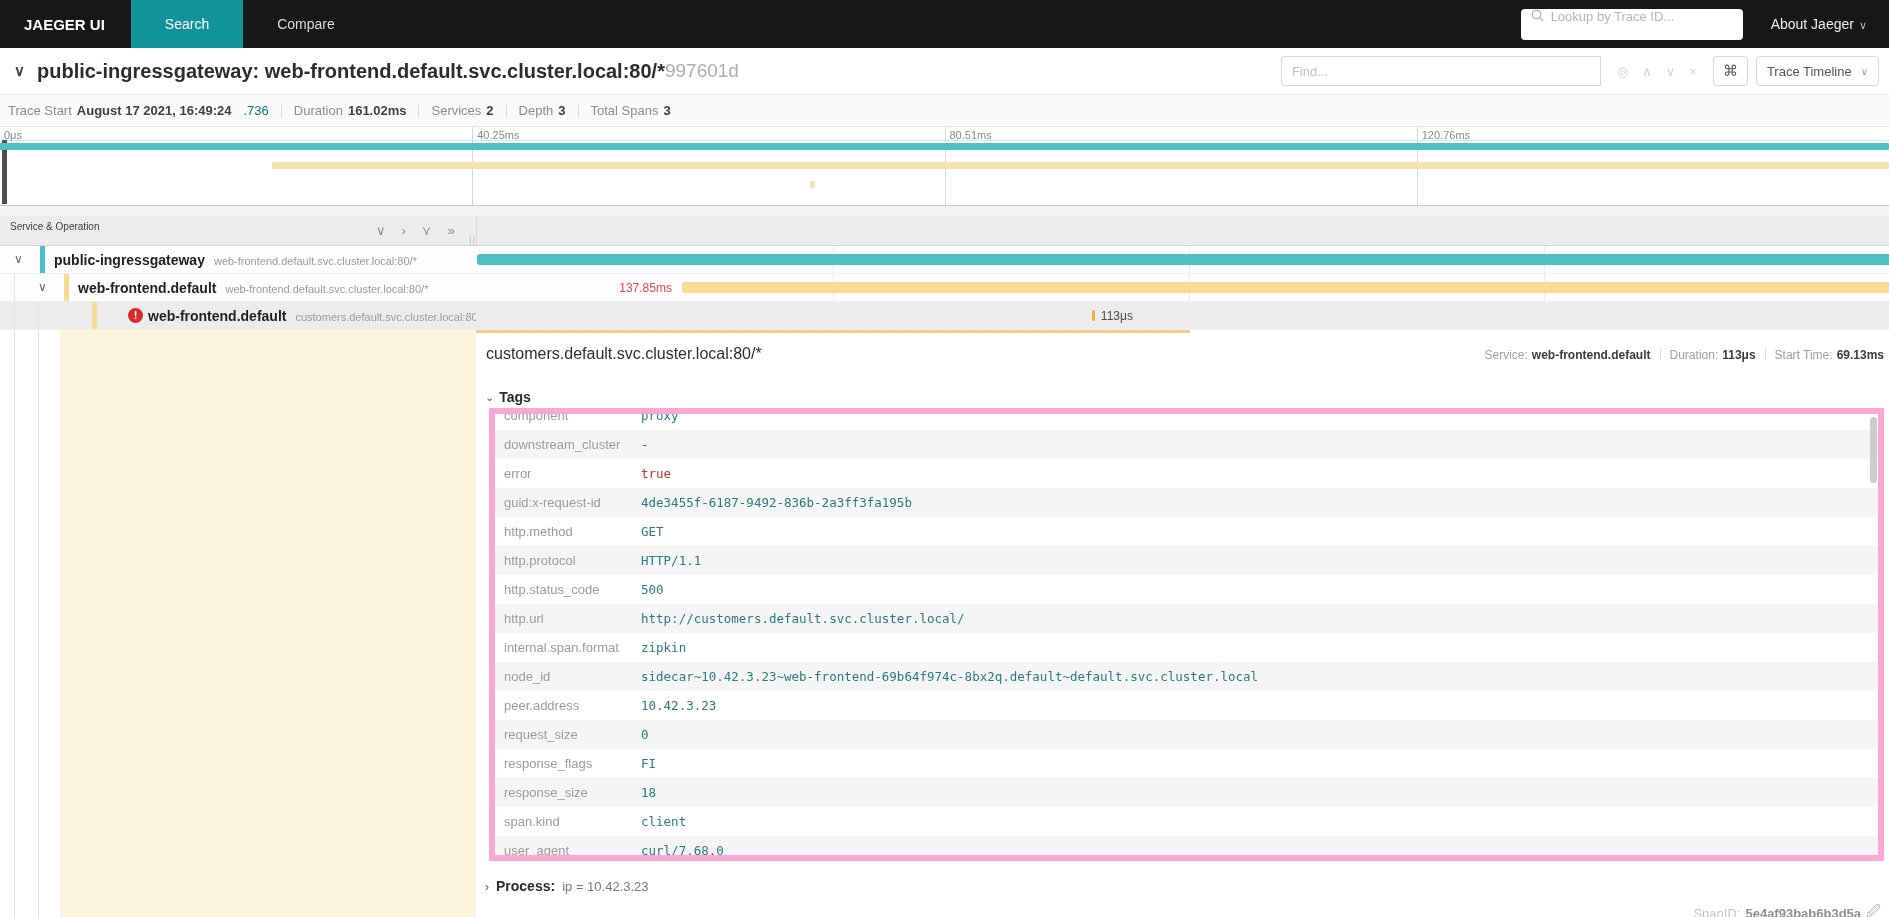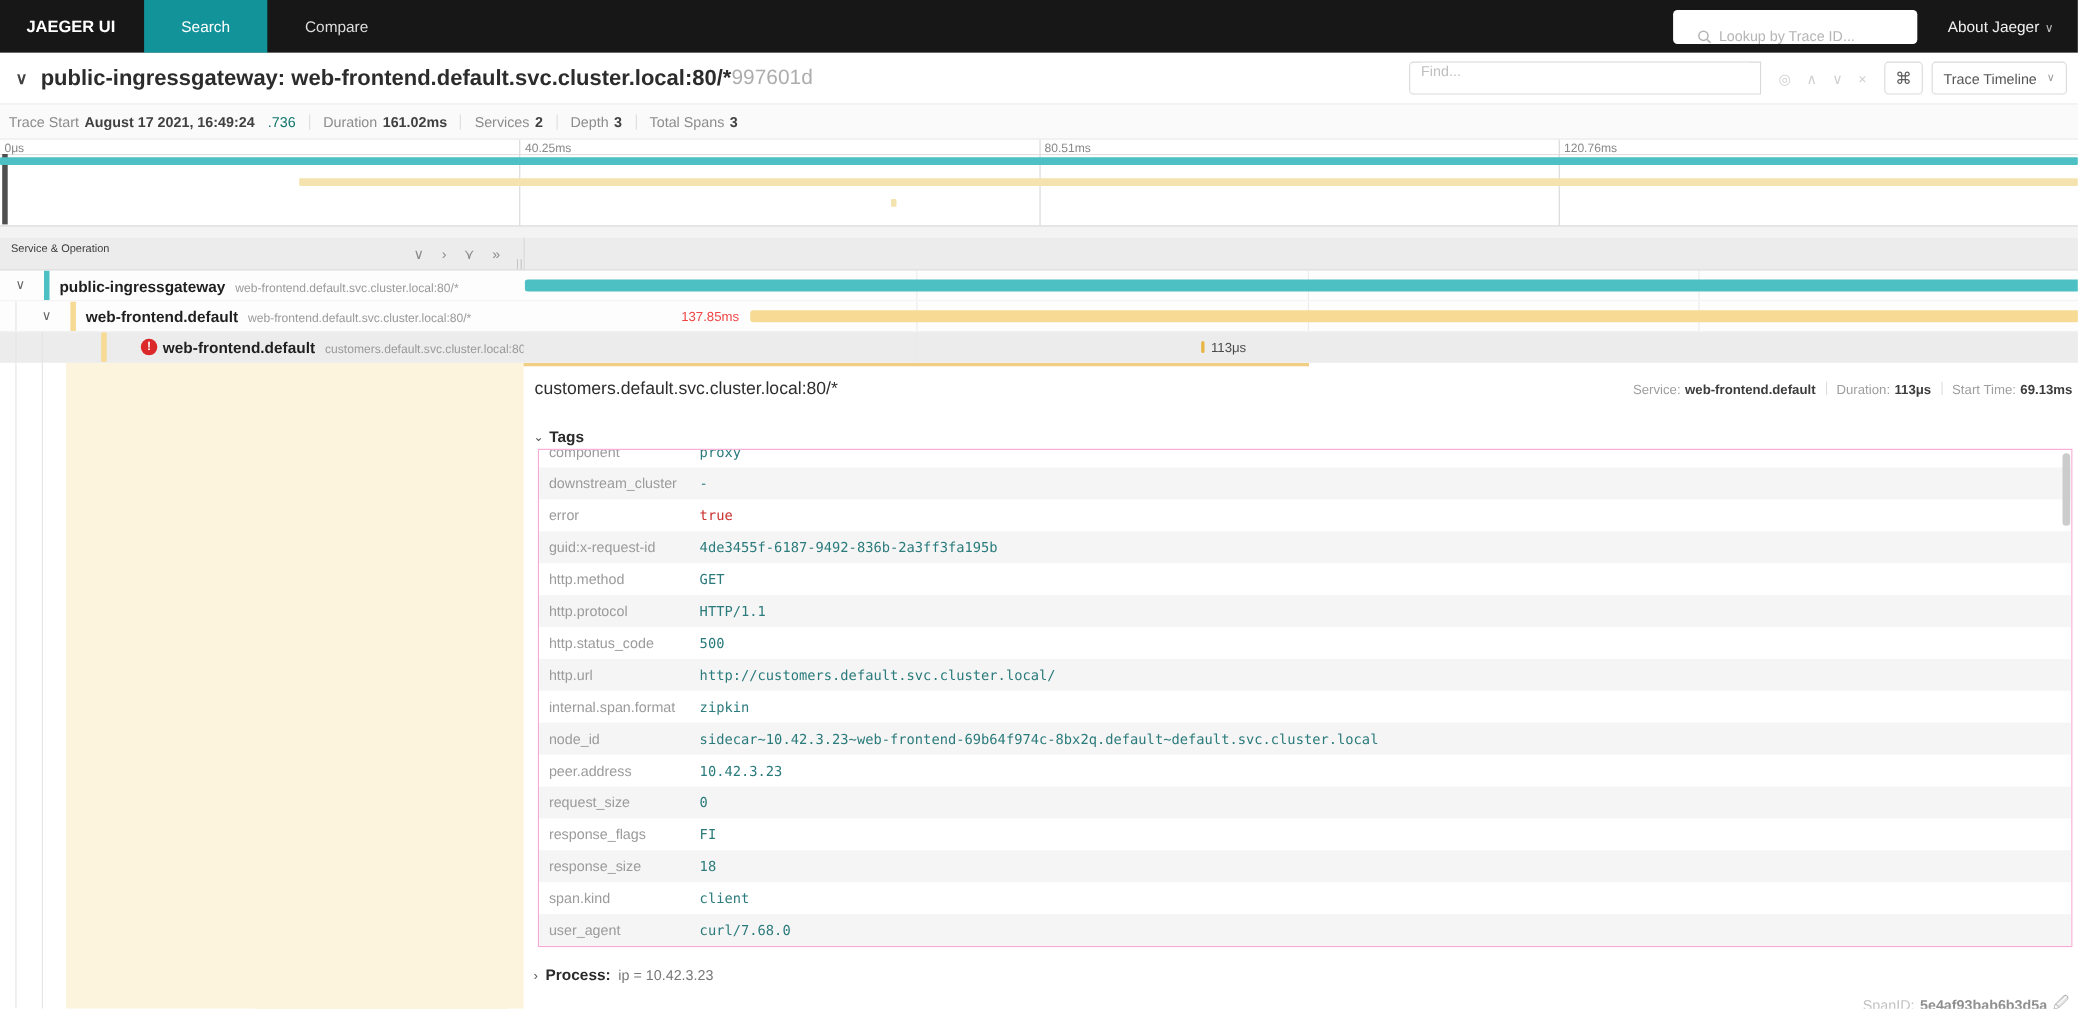--- a/index.html
+++ b/index.html
@@ -6,34 +6,34 @@
   html,body { width:1889px; height:917px; overflow:hidden; background:#fff;
               font-family:"Liberation Sans", sans-serif; }
   #app { position:relative; width:1889px; height:917px; }
 
   
   .topnav { position:absolute; left:0; top:0; width:100%; height:48px; background:#171717; display:flex; align-items:stretch; }
   .brand { color:#fff; font-size:15px; font-weight:bold; display:flex; align-items:center; padding:0 26px 0 24px; }
   .navtab { color:#ddd; font-size:14px; display:flex; align-items:center; padding:0 34px; cursor:pointer; }
   .navtab.active { background:#12939a; color:#fff; }
   .nav-right { margin-left:auto; display:flex; align-items:center; gap:28px; padding-right:22px; }
-  .lookup { width:222px; height:31px; background:#fff; border-radius:4px; display:flex; align-items:flex-end; padding:0 22px; gap:7px; }
+  .lookup { width:222px; height:31px; background:#fff; border-radius:4px; display:flex; align-items:flex-start; padding:0 10px; gap:7px; }
   .lookup input { border:none; outline:none; width:100%; font-size:13px; color:#333; background:transparent; }
   .lookup input::placeholder { color:#b5b5b5; }
   .about { color:#f0f0f0; font-size:14px; }
   .about .caret { font-size:11px; color:#bbb; margin-left:5px; }
 
   
   .titlebar { position:absolute; left:0; top:48px; width:100%; height:46px; background:#fff; display:flex; align-items:center; }
   .tb-caret { font-size:15px; color:#444; margin:0 12px 0 14px; font-weight:bold; }
   .tb-title { font-size:20px; color:#3f3f3f; white-space:nowrap; }
   .tb-title b { font-weight:bold; color:#2c2c2c; font-weight:600; }
   .tb-id { font-size:19px; color:#adadad; margin-left:0; }
   .tb-right { margin-left:auto; display:flex; align-items:center; padding-right:10px; gap:8px; }
-  .find-box { width:320px; height:30px; border:1px solid #d9d9d9; border-radius:4px 0 0 4px; display:flex; align-items:flex-start; padding:0 10px; }
+  .find-box { width:320px; height:30px; border:1px solid #d9d9d9; border-radius:4px 0 0 4px; display:flex; align-items:center; padding:0 10px; }
   .find-box input { border:none; outline:none; width:100%; font-size:13px; color:#333; }
   .find-box input::placeholder { color:#bfbfbf; }
   .find-icons { display:flex; align-items:center; gap:14px; color:#d0d0d0; font-size:13px; padding:0 8px; }
   .btn-sq { height:30px; border:1px solid #d9d9d9; border-radius:4px; background:#fff; display:flex; align-items:center; justify-content:center; font-size:15px; color:#595959; padding:0 9px; }
   .view-select { height:30px; border:1px solid #d9d9d9; border-radius:4px; background:#fff; display:flex; align-items:center; font-size:13px; color:#555; padding:0 10px; gap:9px; }
   .view-select .caret { font-size:10px; color:#999; }
 
   
   .summary { position:absolute; left:0; top:94px; width:100%; height:33px; background:#fafafa; border-top:1px solid #ececec; border-bottom:1px solid #e4e4e4; display:flex; align-items:center; padding-left:8px; font-size:13px; color:#8c8c8c; }
   .sum-item { display:flex; align-items:center; }
@@ -84,21 +84,21 @@
   .accent { position:absolute; left:476px; top:0; width:714px; height:3px; background:#f0cf84; }
   .dpanel { position:absolute; left:476px; top:3px; right:0; bottom:0; }
   .dtitle-row { position:absolute; left:10px; right:5px; top:12px; display:flex; align-items:baseline; }
   .dtitle { font-size:16px; color:#2e2e2e; }
   .dmeta { margin-left:auto; font-size:12px; color:#9e9e9e; display:flex; }
   .dmeta b { color:#3c3c3c; font-weight:bold; margin-left:4px; }
   .dmeta .sep { width:1px; height:12px; background:#ddd; margin:0 9px; }
   .tags-hdr { position:absolute; left:9px; top:56px; font-size:14px; color:#2b2b2b; display:flex; align-items:center; gap:5px; }
   .tags-hdr .c { font-size:11px; color:#555; }
   .tags-hdr b { font-weight:bold; }
-  .tags-viewport { position:absolute; left:13px; top:75px; width:1395px; height:453px; border:1px solid #f9a8d4; background:#fff; overflow:hidden; }
+  .tags-viewport { position:absolute; left:13px; top:75px; width:1395px; height:453px; border:6px solid #f9a8d4; background:#fff; overflow:hidden; }
   .tags-table { position:absolute; left:0; top:-13px; width:100%; }
   .tag-row { display:flex; height:29px; align-items:center; font-size:13px; }
   .tag-row:nth-child(even) { background:#f5f5f5; }
   .tag-key { width:146px; padding-left:9px; color:#9b9b9b; flex:none; }
   .tag-val { font-family:"DejaVu Sans Mono", monospace; font-size:12.5px; color:#2b7b7c; white-space:nowrap; }
   .tag-val.red { color:#c8312e; }
   .tv-scroll { position:absolute; right:1px; top:3px; width:7px; height:66px; background:#cccccc; border-radius:4px; }
   .process-row { position:absolute; left:9px; top:545px; font-size:14px; color:#2b2b2b; display:flex; align-items:baseline; gap:7px; }
   .process-row .c { font-size:12px; color:#555; }
   .process-row b { font-weight:bold; }

